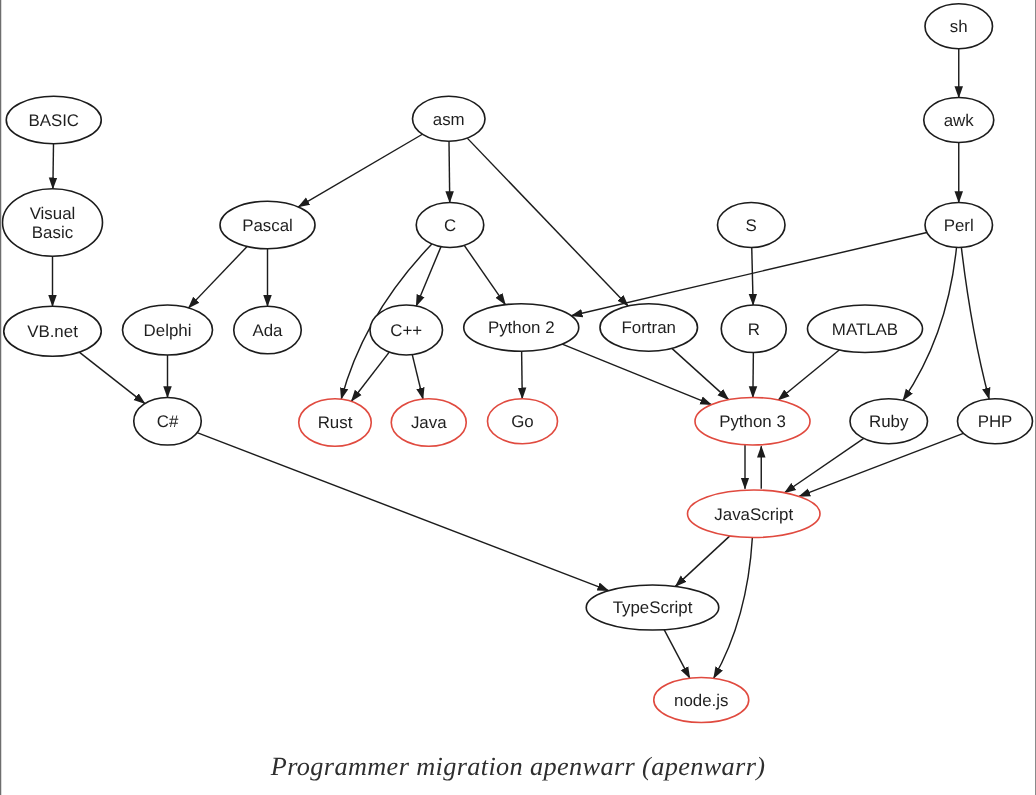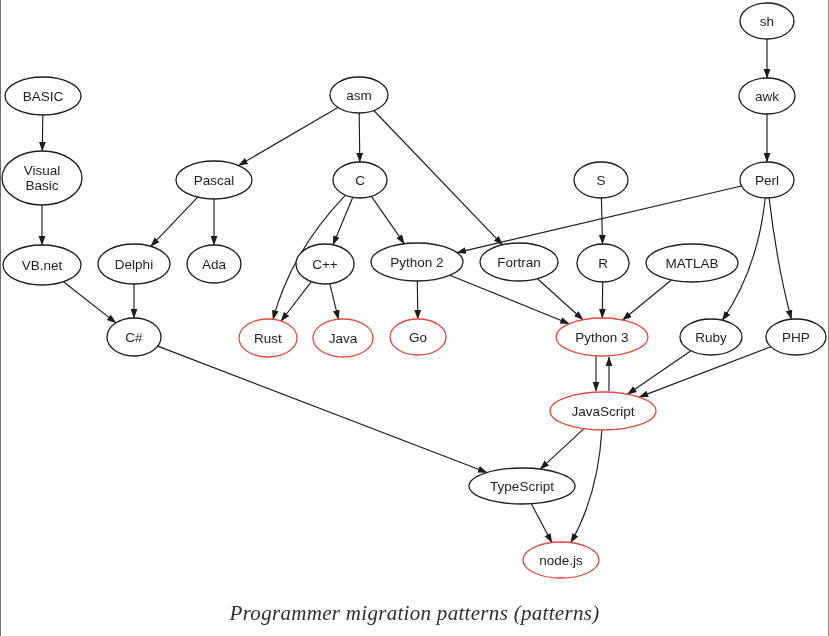--- a/index.html
+++ b/index.html
@@ -181,14 +181,14 @@
       </g>
       <g>
         <ellipse cx="521" cy="486" rx="53" ry="18" class="node-ellipse" stroke="#1c1c1c"></ellipse>
         <text x="521" y="490.8" class="node-label">TypeScript</text>
       </g>
       <g>
         <ellipse cx="560" cy="560" rx="38" ry="18" class="node-ellipse" stroke="#e04a3f"></ellipse>
         <text x="560" y="564.8" class="node-label">node.js</text>
       </g>
     </svg>
-  <div class="caption">Programmer migration patterns (patterns)</div>
+  <div class="caption">Programmer migration apenwarr (apenwarr)</div>
 </div>
 
 </body></html>

